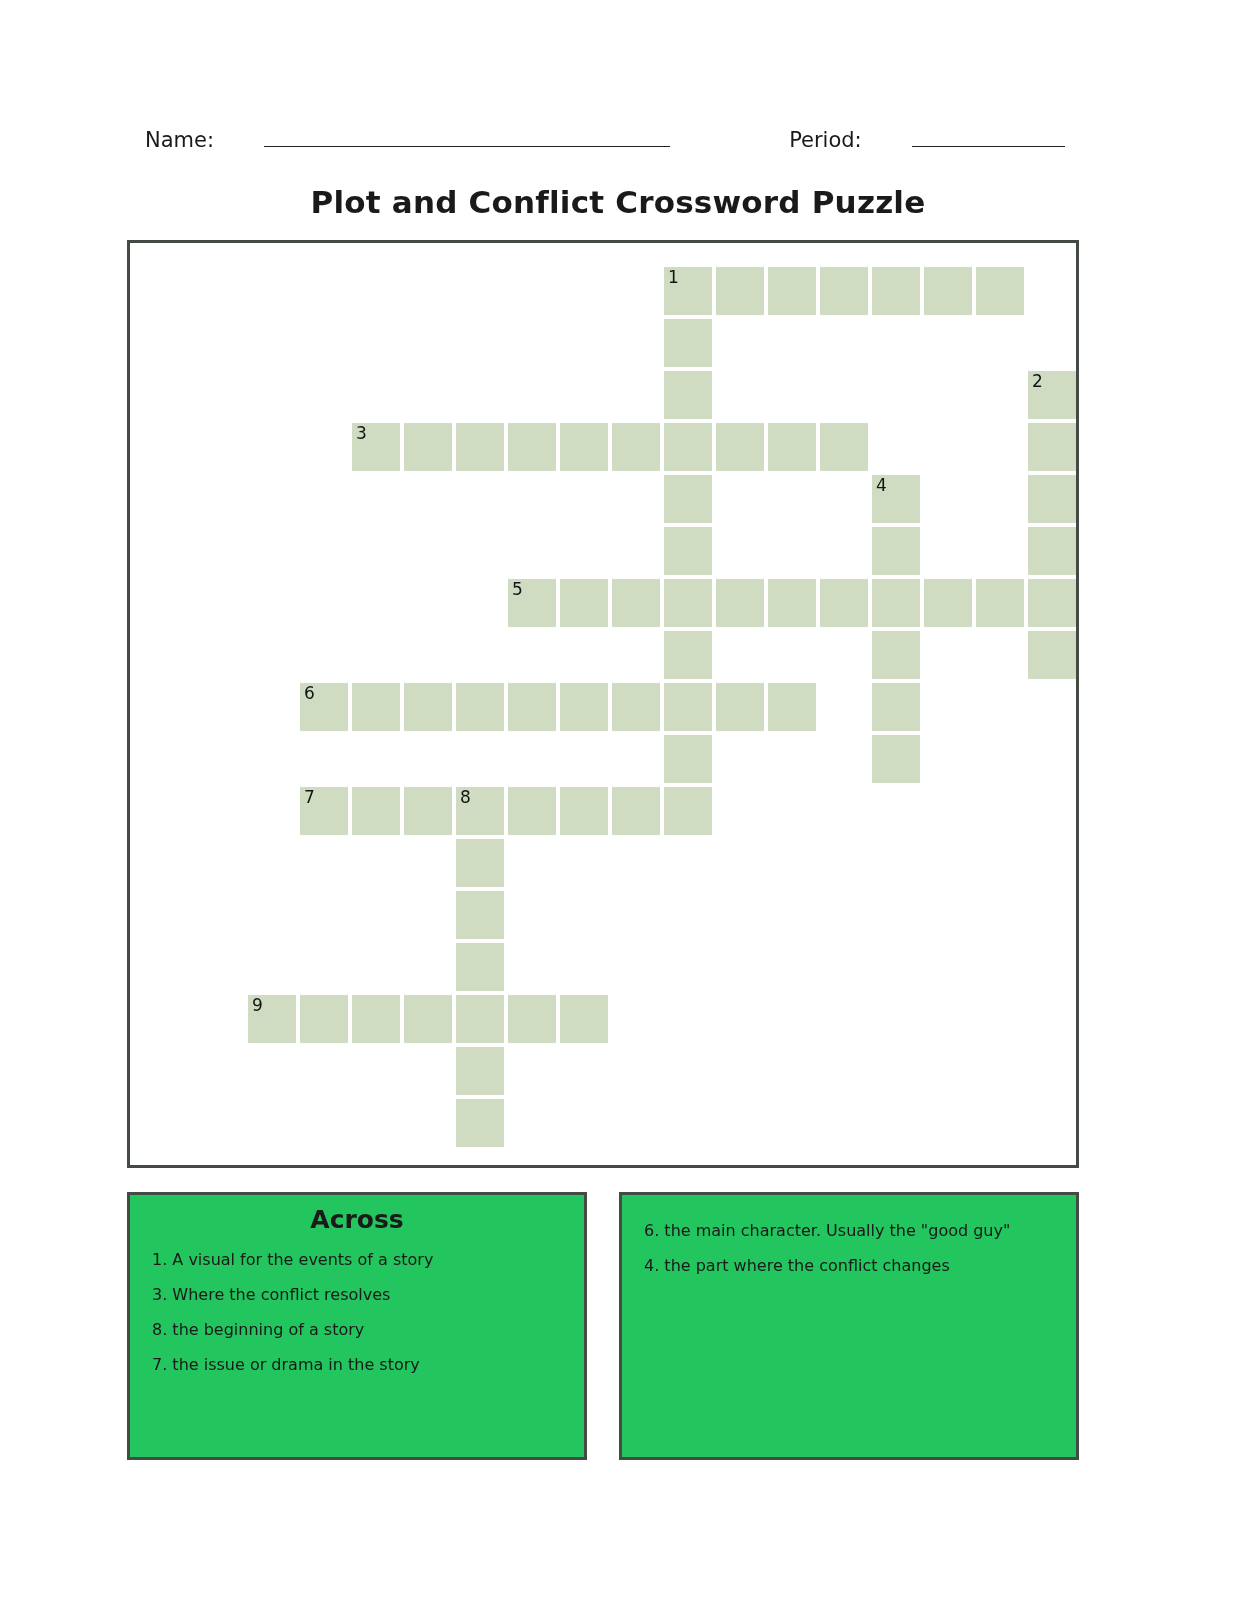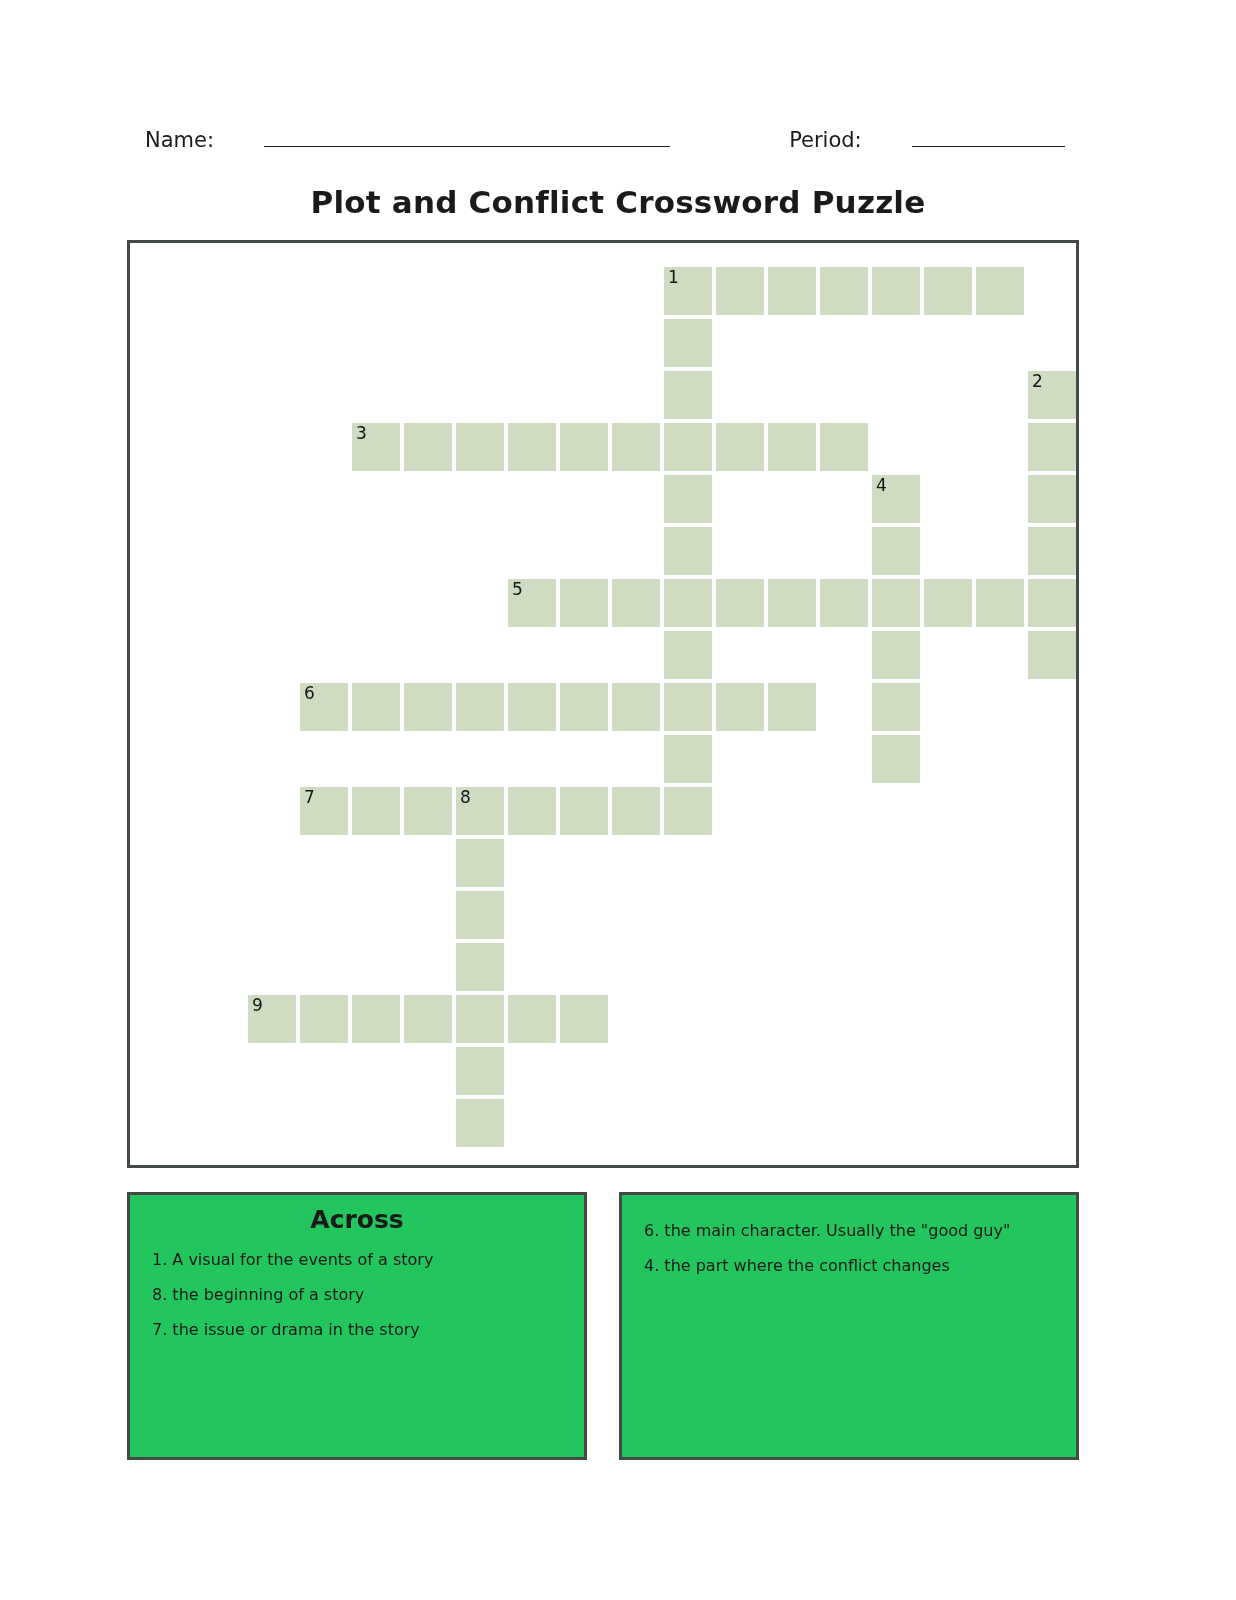--- a/index.html
+++ b/index.html
@@ -216,20 +216,21 @@
       <div class="cell" style="left: 430px; top: 752px; background: rgb(207, 220, 194);"></div>
       <div class="cell" style="left: 326px; top: 804px; background: rgb(207, 220, 194);"></div>
       <div class="cell" style="left: 326px; top: 856px; background: rgb(207, 220, 194);"></div>
     </div>
 </div>
 
 <div class="clue-box" id="across-box">
   <div class="clue-heading">Across</div>
   <ul class="clue-list" id="across-list">
       <li>1. A visual for the events of a story</li>
+      <li>3. Where the conflict resolves</li>
       <li>8. the beginning of a story</li>
       <li>7. the issue or drama in the story</li>
     </ul>
 </div>
 
 <div class="clue-box" id="down-box">
   <ul class="clue-list" id="down-list">
       <li>6. the main character. Usually the "good guy"</li>
       <li>4. the part where the conflict changes</li>
     </ul>

